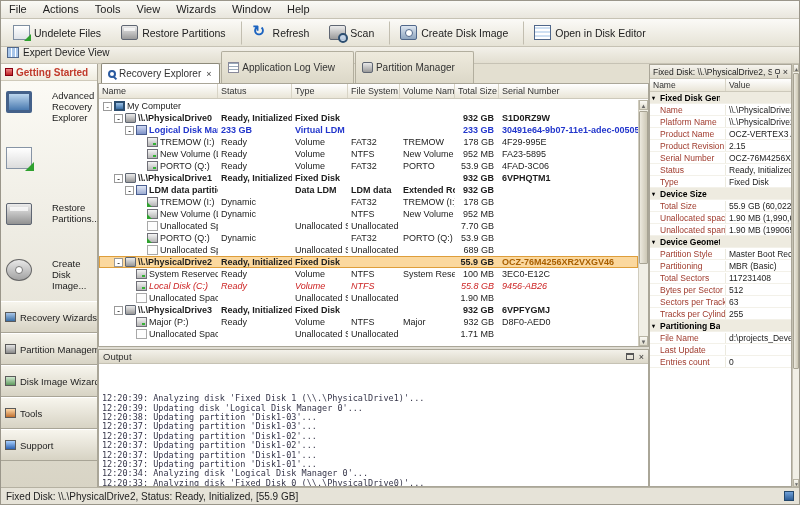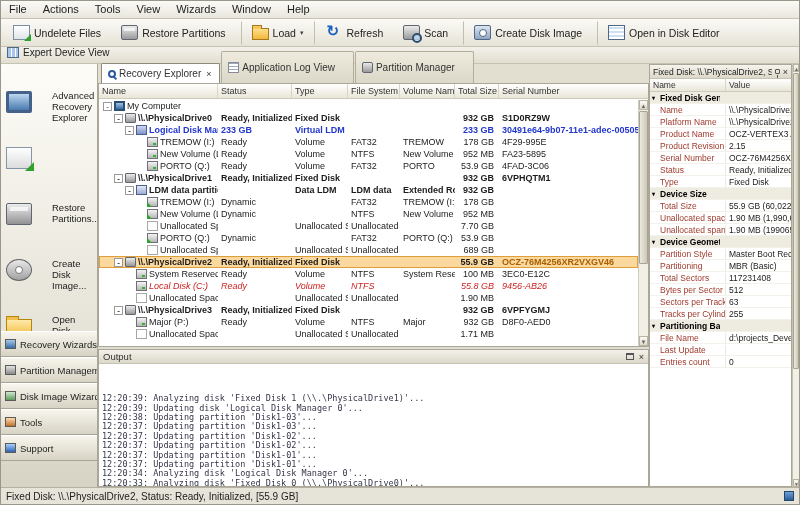--- a/index.html
+++ b/index.html
@@ -56,21 +56,21 @@
   .sicon.icon-undelete { background:linear-gradient(#ffffff,#dcdcdc); border:1px solid #8794a5; }
   .sicon.icon-undelete::after { content:""; position:absolute; right:-3px; bottom:-3px; width:0; height:0;
       border-left:9px solid transparent; border-bottom:9px solid #2fa12f; }
   .sicon.icon-restore { background:linear-gradient(#ececec,#929292); border:1px solid #5f6672; border-radius:2px; }
   .sicon.icon-restore::after { content:""; position:absolute; left:3px; top:3px; right:3px; height:4px; background:#fff; opacity:.7; }
   .sicon.icon-image { background:linear-gradient(#e8e8e8,#a2a2a2); border:1px solid #666; border-radius:50%; }
   .sicon.icon-image::after { content:""; position:absolute; left:50%; top:50%; width:6px; height:6px; margin:-4px; background:#fff; border:1px solid #777; border-radius:50%; }
   .sicon.icon-folderimg { background:linear-gradient(#ffe9a8,#f0c04a); border:1px solid #b8860b; margin-top:5px; height:17px; }
   .sicon.icon-folderimg::before { content:""; position:absolute; top:-4px; left:-1px; width:11px; height:3px; background:#f0c04a; border:1px solid #b8860b; border-bottom:none; }
   .side-sections { position:absolute; left:0; right:0; bottom:26px; }
-  .side-section { height:26px; display:flex; align-items:center; padding-left:4px; font-size:9.5px; color:#222;
+  .side-section { height:32px; display:flex; align-items:center; padding-left:4px; font-size:9.5px; color:#222;
                   background:linear-gradient(#f7f5ed,#d7d3c4); border-top:1px solid #ffffff; border-bottom:1px solid #a8a496; white-space:nowrap; overflow:hidden; }
   .xicon { width:11px; height:10px; margin-right:4px; flex:none; border:1px solid #5a5a5a; }
   .xicon.icon-rec { background:linear-gradient(#a8c6e8,#3a6ea5); }
   .xicon.icon-part { background:linear-gradient(#e4e4e4,#8a8a8a); }
   .xicon.icon-imgw { background:linear-gradient(#cfe8cf,#5f9a5f); }
   .xicon.icon-tools { background:linear-gradient(#ffd9a8,#c07030); }
   .xicon.icon-support { background:linear-gradient(#a8d0ff,#2d62b0); }
 
   
   .center { position:absolute; left:97px; top:63px; width:551px; bottom:17px; }
@@ -175,25 +175,20 @@
         <span class="tlabel">Undelete Files</span>
         <span class="tarrow"></span>
       </div>
 
       <div class="tbtn">
         <span class="ticon icon-restore-partitions"></span>
         <span class="tlabel">Restore Partitions</span>
         <span class="tarrow"></span>
       </div>
 
-      <div class="tbtn sep-before">
-        <span class="ticon icon-load"></span>
-        <span class="tlabel">Load</span>
-        <span class="tarrow">▾</span>
-      </div>
 
       <div class="tbtn sep-before">
         <span class="ticon icon-refresh"></span>
         <span class="tlabel">Refresh</span>
         <span class="tarrow"></span>
       </div>
 
       <div class="tbtn">
         <span class="ticon icon-scan"></span>
         <span class="tlabel">Scan</span>
@@ -212,20 +207,24 @@
         <span class="tarrow"></span>
       </div>
     </div>
 
   <div class="toolbar2">
     <span class="icon-expert"></span>
     <span class="tlabel">Expert Device View</span>
   </div>
 
   <div class="sidebar">
+    <div class="side-header">
+      <span class="side-hicon"></span>
+      <span>Getting Started</span>
+    </div>
     <div class="side-items">
 
         <div class="side-item">
           <span class="sicon icon-monitor"></span>
           <span class="slabel">Advanced Recovery Explorer</span>
         </div>
 
         <div class="side-item">
           <span class="sicon icon-undelete"></span>
         </div>

